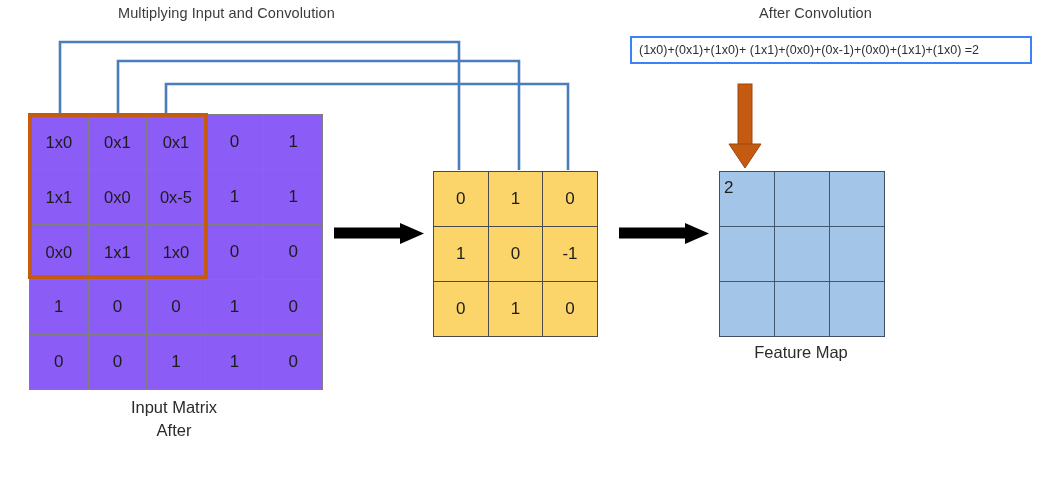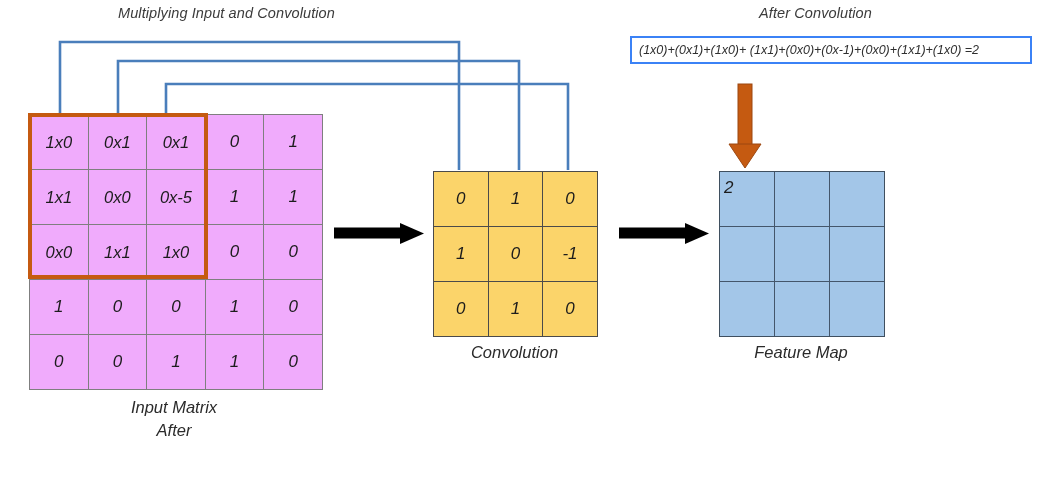--- a/index.html
+++ b/index.html
@@ -10,21 +10,20 @@
   body {
     font-family: "Liberation Sans", sans-serif;
     color: #262626;
   }
   #canvas {
     position: relative;
     width: 1042px;
     height: 484px;
     background: #ffffff;
     overflow: hidden;
-    font-style: italic;
   }
 
   .abs { position: absolute; }
 
   
   .heading {
     font-size: 14.5px;
     color: #3b3b3b;
     white-space: nowrap;
     letter-spacing: 0.1px;
@@ -59,21 +58,21 @@
 
   
   #input-matrix {
     grid-template-columns: repeat(5, 57.6px);
     grid-template-rows: repeat(5, 54px);
     border: 1px solid #7f7f7f;
     background: #7f7f7f;
     gap: 1px;
   }
   #input-matrix .cell {
-    background: #f0abfc;
+    background: #8b5cf6;
   }
   #input-matrix .cell.prod { font-size: 16.5px; }
 
   
   .highlight-box {
     border: 4px solid #c55a11;
     box-sizing: border-box;
     pointer-events: none;
   }
 
@@ -192,21 +191,20 @@
     <div class="cell">1</div>
     <div class="cell">0</div>
     <div class="cell">1</div>
     <div class="cell">0</div>
     <div class="cell">-1</div>
     <div class="cell">0</div>
     <div class="cell">1</div>
     <div class="cell">0</div>
   </div>
 
-  <div class="abs caption" style="left:433px; top:341px; width:163px;">Convolution</div>
 
   <svg class="abs" style="left:619px; top:222px; width:96px; height:28px;">
     <path d="M 0,11 L 68,11" stroke="#000000" stroke-width="11" fill="none"></path>
     <path d="M 66,1 L 90,11.5 L 66,22 Z" fill="#000000"></path>
   </svg>
 
   <svg class="abs" style="left:726px; top:84px; width:40px; height:88px;">
     <rect x="12" y="0" width="14" height="62" fill="#c55a11" stroke="#9c4710" stroke-width="1"></rect>
     <path d="M 3,60 L 35,60 L 19,84 Z" fill="#c55a11" stroke="#9c4710" stroke-width="1"></path>
   </svg>

